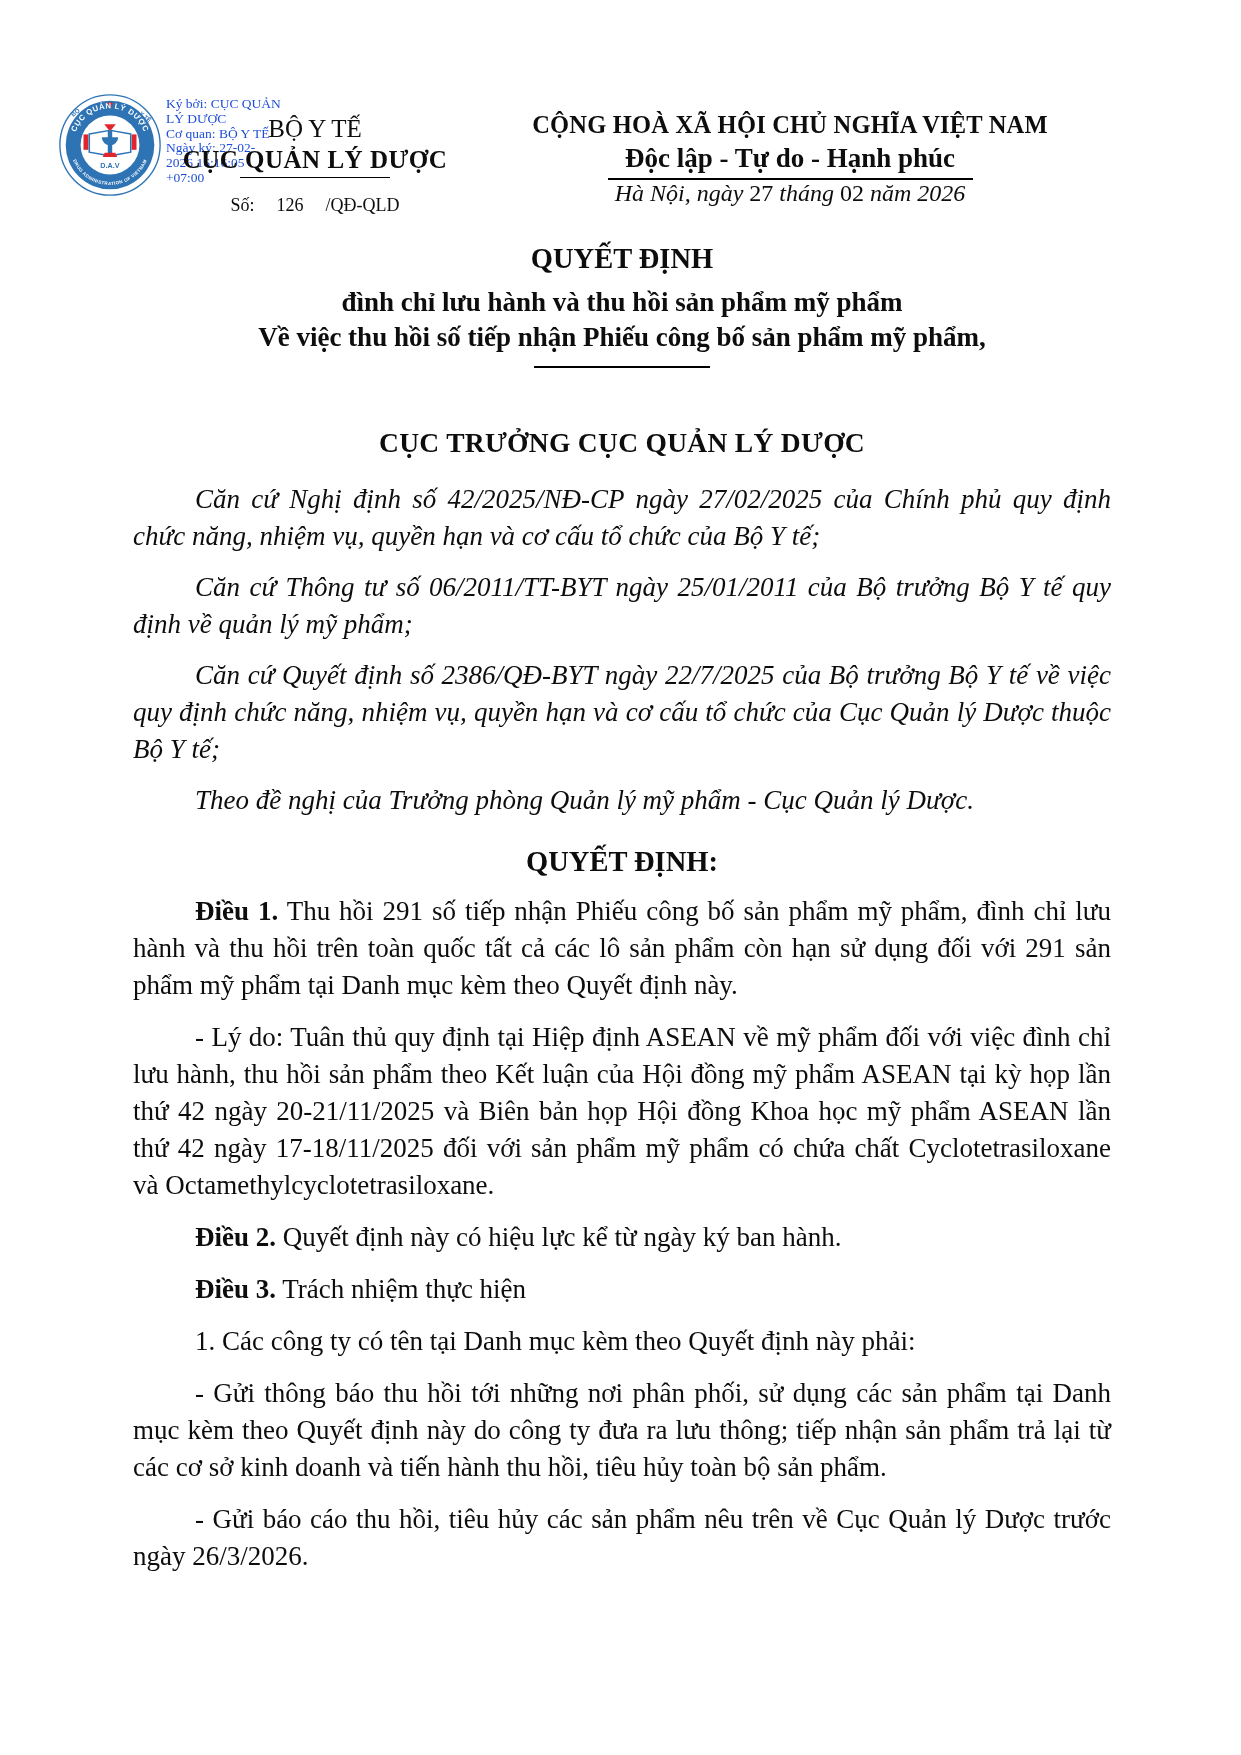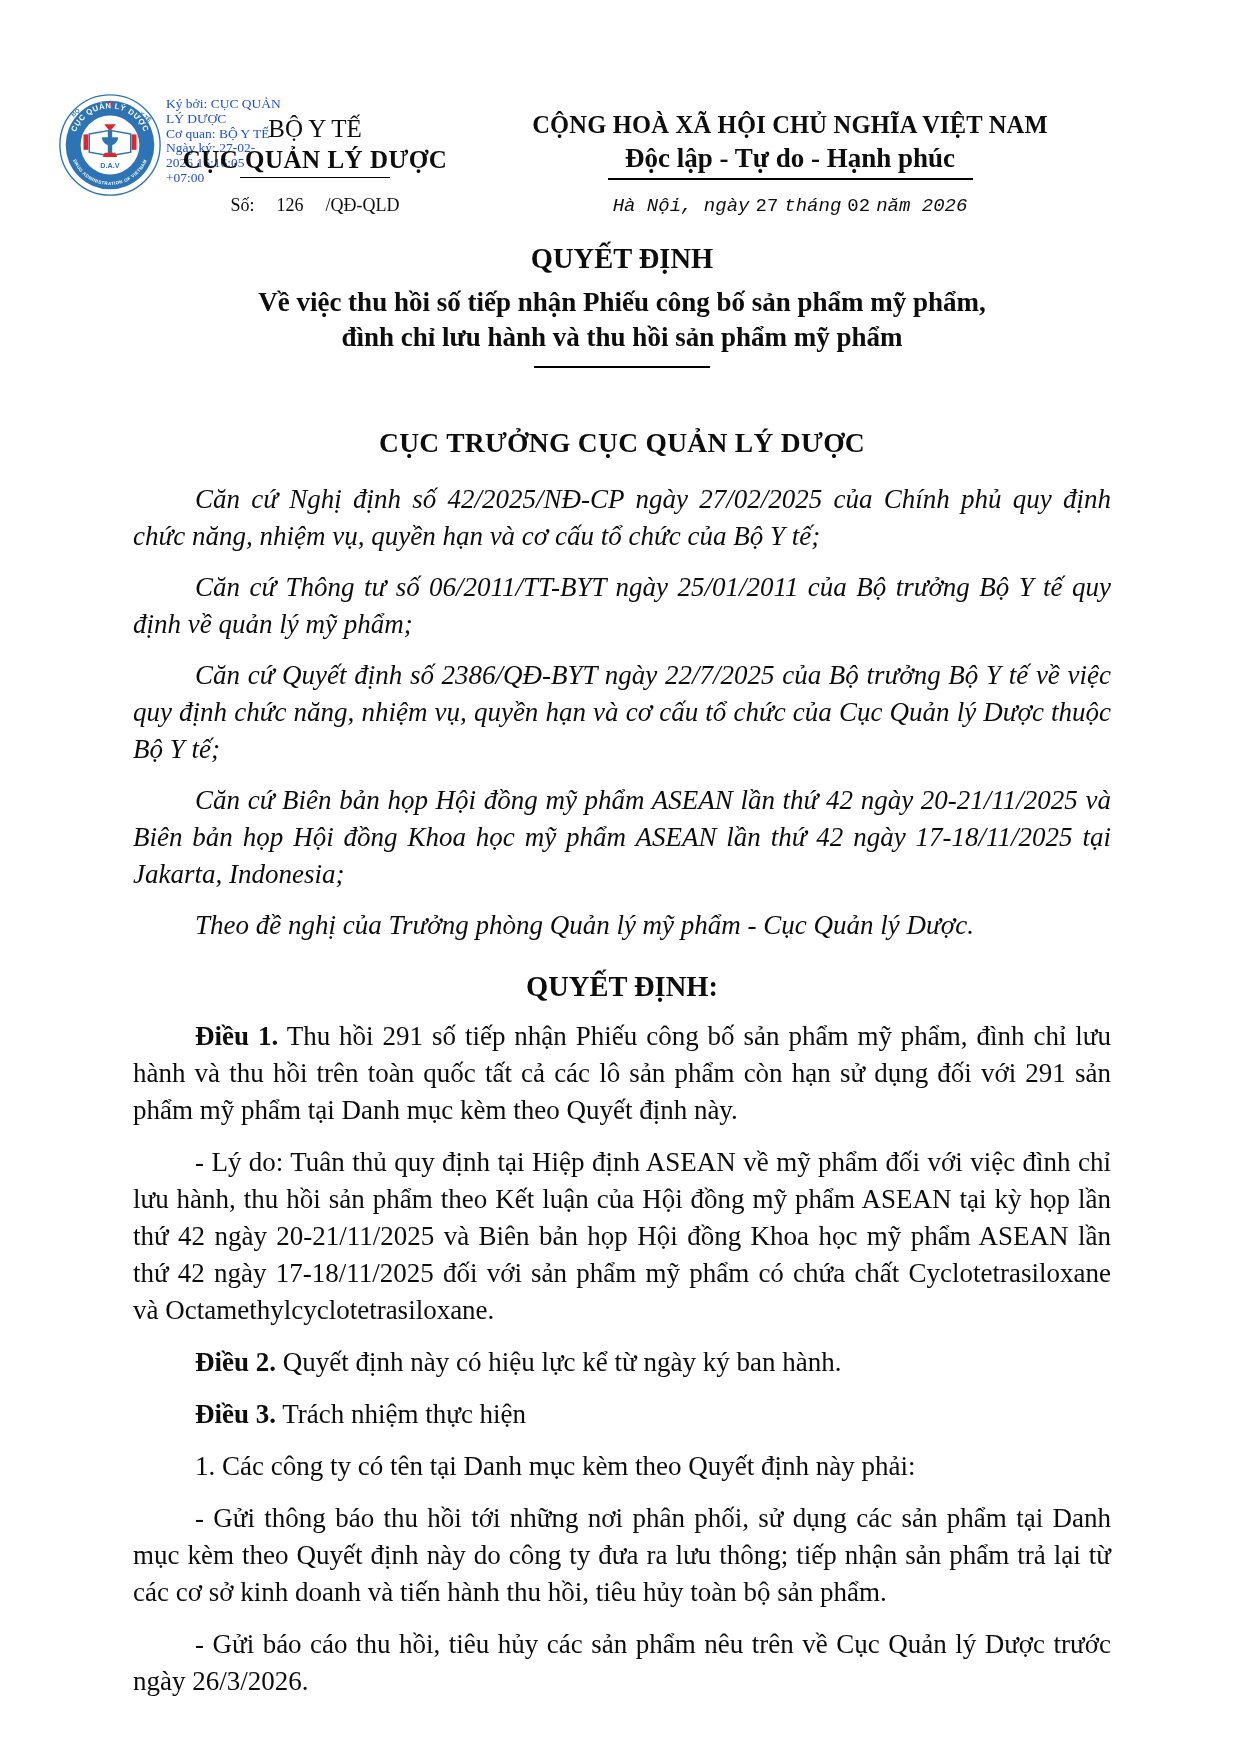--- a/index.html
+++ b/index.html
@@ -28,21 +28,21 @@
   .org-rule{width:150px;border-top:1.6px solid #000;margin:3px auto 0;}
   .doc-no{font-size:18px;margin-top:17px;text-align:center;}
   .doc-no .num{margin:0 22px;}
   .vn-block{
     position:absolute;left:470px;top:111px;width:640px;
     text-align:center;
   }
   .country{font-size:24.5px;font-weight:bold;letter-spacing:0.2px;}
   .motto{font-size:27px;font-weight:bold;margin-top:4px;}
   .vn-rule{width:365px;border-top:2px solid #000;margin:4px auto 0;}
-  .place-date{font-size:19px;font-style:italic;margin-top:15px;font-family:Liberation Mono, monospace;}
+  .place-date{font-size:24px;font-style:italic;}
   .place-date .upright{font-style:normal;margin:0 6px;}
   
   .main{position:absolute;left:133px;top:243px;width:978px;}
   .doc-type{text-align:center;font-weight:bold;font-size:28.5px;}
   .subject{text-align:center;font-weight:bold;font-size:27px;line-height:35px;margin-top:10px;}
   .subject-rule{width:176px;border-top:2px solid #000;margin:11px auto 0;}
   .authority{text-align:center;font-weight:bold;font-size:27.5px;margin-top:59px;letter-spacing:0.3px;}
   .preamble-wrap{margin-top:22px;}
   p.preamble{
     font-style:italic;font-size:27px;line-height:37px;
@@ -117,32 +117,31 @@
     <div class="motto">Độc lập - Tự do - Hạnh phúc</div>
     <div class="vn-rule"></div>
     <div class="place-date">
       <span>Hà Nội, ngày</span><span class="upright">27</span><span>tháng</span><span class="upright">02</span><span>năm 2026</span>
     </div>
   </div>
 
   <div class="main">
     <div class="doc-type">QUYẾT ĐỊNH</div>
     <div class="subject">
+      <div>đình chỉ lưu hành và thu hồi sản phẩm mỹ phẩm</div>
       <div>Về việc thu hồi số tiếp nhận Phiếu công bố sản phẩm mỹ phẩm,</div>
-      <div>đình chỉ lưu hành và thu hồi sản phẩm mỹ phẩm</div>
     </div>
     <div class="subject-rule"></div>
 
     <div class="authority">CỤC TRƯỞNG CỤC QUẢN LÝ DƯỢC</div>
 
     <div class="preamble-wrap">
       <p class="preamble">Căn cứ Nghị định số 42/2025/NĐ-CP ngày 27/02/2025 của Chính phủ quy định chức năng, nhiệm vụ, quyền hạn và cơ cấu tổ chức của Bộ Y tế;</p>
       <p class="preamble">Căn cứ Thông tư số 06/2011/TT-BYT ngày 25/01/2011 của Bộ trưởng Bộ Y tế quy định về quản lý mỹ phẩm;</p>
       <p class="preamble">Căn cứ Quyết định số 2386/QĐ-BYT ngày 22/7/2025 của Bộ trưởng Bộ Y tế về việc quy định chức năng, nhiệm vụ, quyền hạn và cơ cấu tổ chức của Cục Quản lý Dược thuộc Bộ Y tế;</p>
-      <p class="preamble">Căn cứ Biên bản họp Hội đồng mỹ phẩm ASEAN lần thứ 42 ngày 20-21/11/2025 và Biên bản họp Hội đồng Khoa học mỹ phẩm ASEAN lần thứ 42 ngày 17-18/11/2025 tại Jakarta, Indonesia;</p>
       <p class="preamble">Theo đề nghị của Trưởng phòng Quản lý mỹ phẩm - Cục Quản lý Dược.</p>
     </div>
 
     <div class="decision-heading">QUYẾT ĐỊNH:</div>
 
     <div class="articles-wrap">
       <p class="article"><span class="lead">Điều 1.</span><span> Thu hồi 291 số tiếp nhận Phiếu công bố sản phẩm mỹ phẩm, đình chỉ lưu hành và thu hồi trên toàn quốc tất cả các lô sản phẩm còn hạn sử dụng đối với 291 sản phẩm mỹ phẩm tại Danh mục kèm theo Quyết định này.</span></p>
       <p class="article"><span class="lead"></span><span>- Lý do: Tuân thủ quy định tại Hiệp định ASEAN về mỹ phẩm đối với việc đình chỉ lưu hành, thu hồi sản phẩm theo Kết luận của Hội đồng mỹ phẩm ASEAN tại kỳ họp lần thứ 42 ngày 20-21/11/2025 và Biên bản họp Hội đồng Khoa học mỹ phẩm ASEAN lần thứ 42 ngày 17-18/11/2025 đối với sản phẩm mỹ phẩm có chứa chất Cyclotetrasiloxane và Octamethylcyclotetrasiloxane.</span></p>
       <p class="article"><span class="lead">Điều 2.</span><span> Quyết định này có hiệu lực kể từ ngày ký ban hành.</span></p>
       <p class="article"><span class="lead">Điều 3.</span><span> Trách nhiệm thực hiện</span></p>

